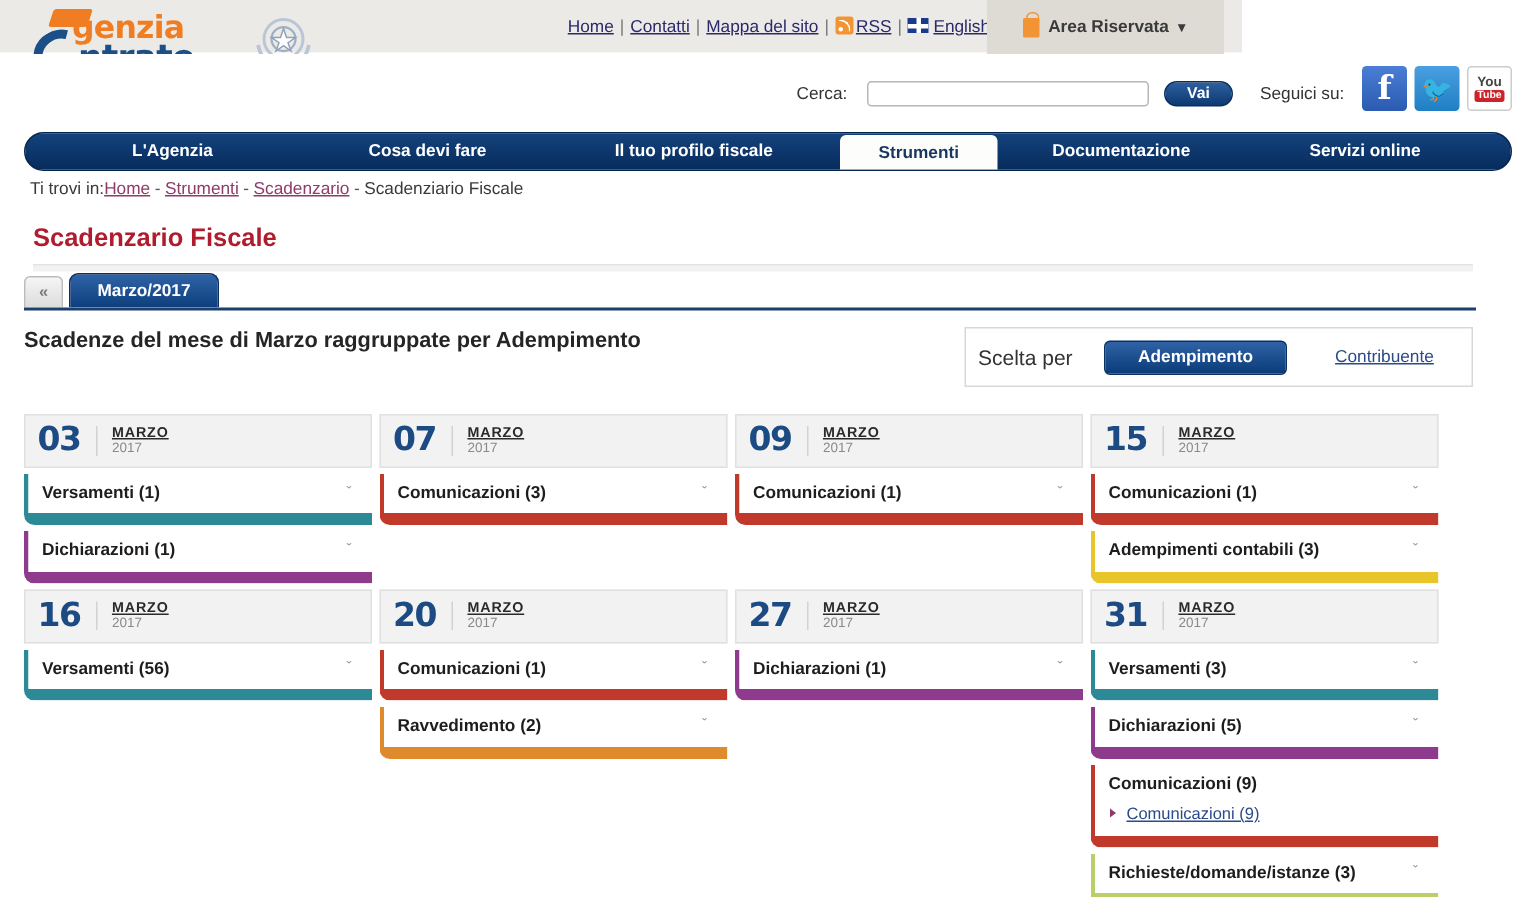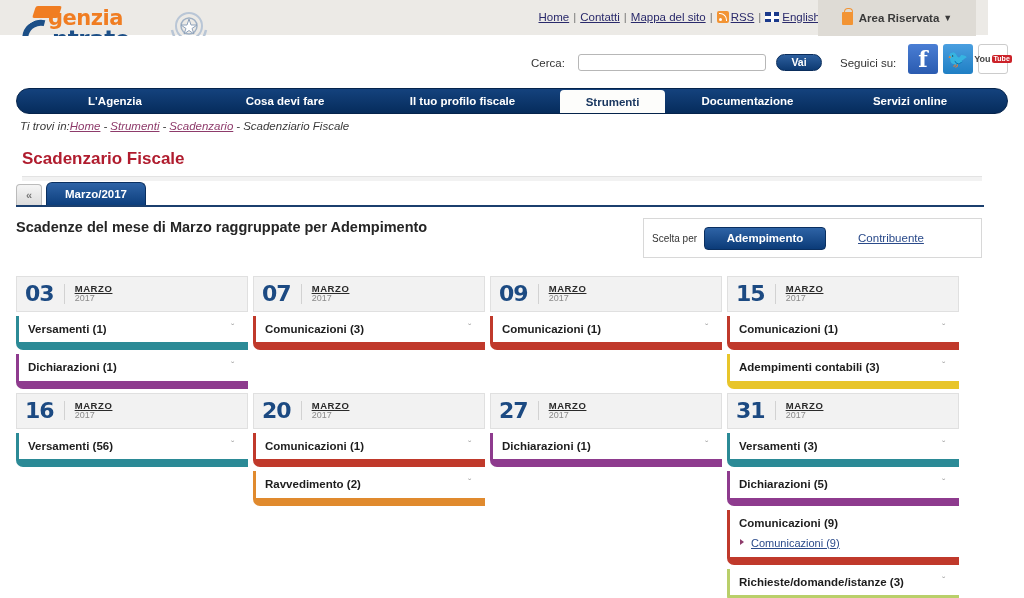--- a/index.html
+++ b/index.html
@@ -6,21 +6,21 @@
   html, body {
     width: 1024px; height: 598px;
     font-family: "Liberation Sans", sans-serif;
     background: #ffffff;
     overflow: hidden;
   }
   .page { position: relative; width: 1024px; height: 598px; background:#fff; }
 
   
   .topbar {
-    position: absolute; left:0; top:0; width:988px; height:36px;
+    position: absolute; left:0; top:0; width:828px; height:36px;
     background:#eceae6;
     border-bottom:1px solid #ffffff;
   }
   .topbar-links {
     position:absolute; right:168px; top:11px;
     font-size:11.5px; color:#333; white-space:nowrap;
   }
   .topbar-links a { color:#2a2a6b; text-decoration:underline; }
   .topbar-links .sep { color:#777; margin:0 4px; }
   .rss-icon {
@@ -105,21 +105,21 @@
   .seguici { position:absolute; left:840px; top:57px; font-size:11.5px; color:#333; }
   .social { position:absolute; left:908px; top:44px; display:flex; gap:5px; }
   .soc {
     width:30px;height:30px;border-radius:3px;display:flex;
     align-items:center;justify-content:center;
   }
   .soc-fb { background:linear-gradient(#4a7ed4,#2a5bb0); }
   .soc-fb span{ color:#fff; font-weight:bold; font-size:22px; font-family:"DejaVu Serif",serif; line-height:1; }
   .soc-tw { background:linear-gradient(#4a9fe0,#1f7fc4); }
   .soc-tw span{ color:#fff; font-size:17px; line-height:1; }
-  .soc-yt { background:#fff; border:1px solid #ccc; flex-direction:row; gap:1px; }
+  .soc-yt { background:#fff; border:1px solid #ccc; flex-direction:column; gap:1px; }
   .yt-you{ color:#444; font-size:9px; font-weight:bold; line-height:1; }
   .yt-tube{ background:#cc2229;color:#fff;font-size:7px;font-weight:bold;padding:0 2px;border-radius:2px;line-height:1.2; }
 
   
   .nav {
     position:absolute; left:16px; top:88px; width:992px; height:26px;
     background:linear-gradient(#14427d,#062c5c);
     border-radius:13px;
     border:1px solid #05244c;
   }
@@ -135,21 +135,21 @@
   .nav-item.w4{width:105px}
   .nav-item.w5{width:165px}
   .nav-item.w6{width:160px}
   .nav-item.active {
     background:#fdfdfb; color:#18365f;
     border-radius:4px 4px 0 0; margin-top:1px;
   }
 
   
   .breadcrumb {
-    position:absolute; left:20px; top:120px; font-size:11.5px; color:#3a3a3a;font-style:italic;
+    position:absolute; left:20px; top:120px; font-size:11.5px; color:#3a3a3a;
   }
   .breadcrumb a { color:#8e3b6b; text-decoration:underline; }
   .breadcrumb .dash { color:#555; margin:0 3px; }
 
   
   .page-title {
     position:absolute; left:22px; top:149px;
     font-size:17px; font-weight:bold; color:#b01c2e;
   }
   .title-rule {
@@ -181,21 +181,21 @@
   
   .section-title {
     position:absolute; left:16px; top:219px;
     font-size:14.5px; font-weight:bold; color:#252525;
   }
   .scelta-box {
     position:absolute; left:643px; top:218px; width:339px; height:40px;
     background:#fff; border:1px solid #d8d8d8;
     display:flex; align-items:center;
   }
-  .scelta-label { font-size:10px; color:#333; margin-left:8px; margin-right:7px; }
+  .scelta-label { font-size:14px; color:#333; margin-left:8px; margin-right:21px; }
   .scelta-btn {
     width:122px; height:23px; background:linear-gradient(#2e63a6,#0b3b78);
     border:1px solid #0a2f60; border-radius:4px; color:#fff;
     font-size:11.5px; font-weight:bold; cursor:pointer;
     display:flex;align-items:center;justify-content:center;
     font-family:"Liberation Sans",sans-serif;
   }
   .scelta-link {
     margin-left:32px; font-size:11.5px; color:#2a4a8a;
     text-decoration:underline; cursor:pointer;

